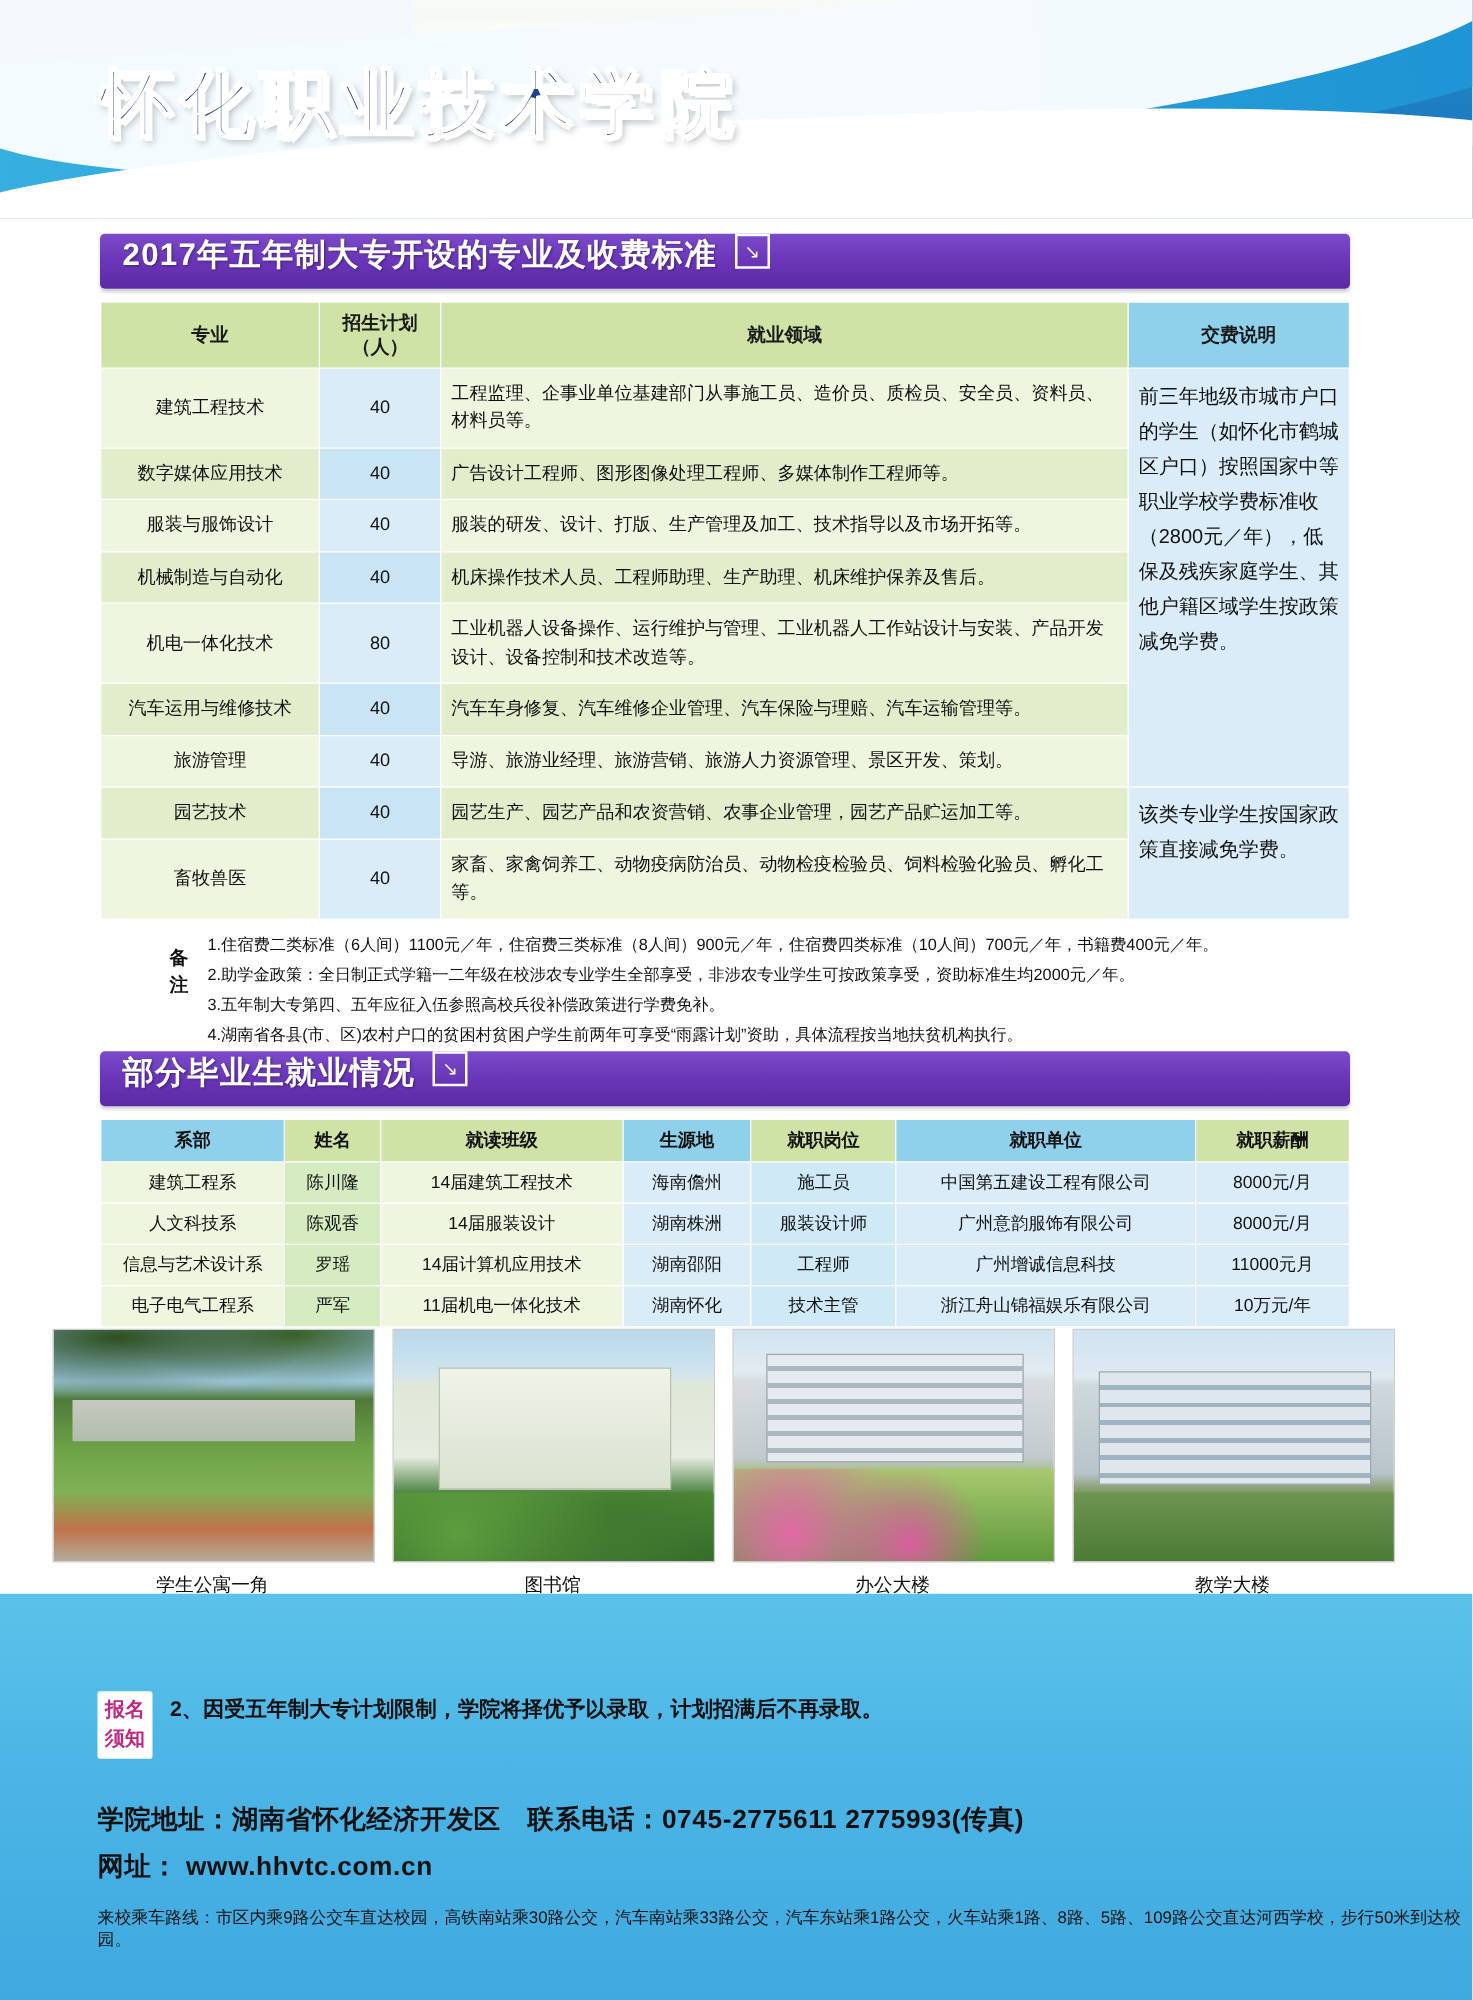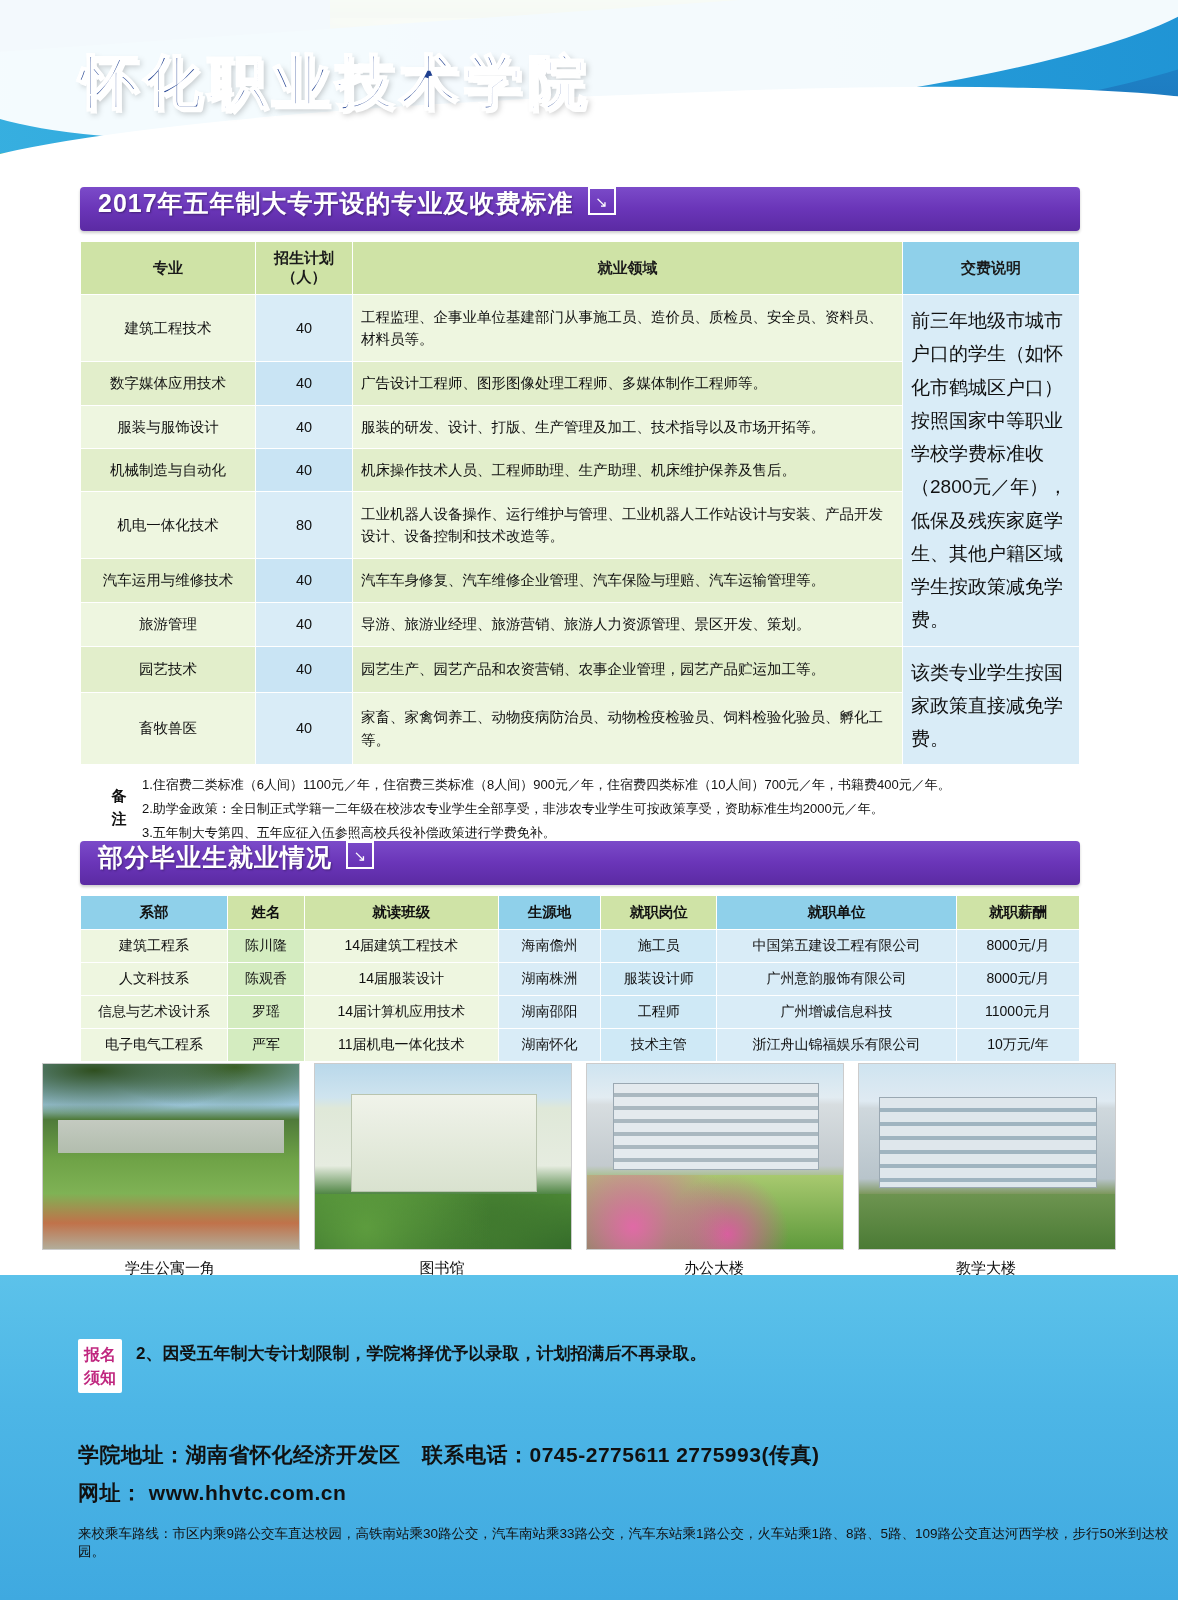--- a/index.html
+++ b/index.html
@@ -78,26 +78,26 @@
   .t1 td{
     border:1px solid #ffffff;padding:9px 8px;vertical-align:middle;color:#111;
     line-height:1.55;
   }
   .t1 td.major{background:#eef6e0;text-align:center;width:158px;}
   .t1 tr.alt td.major{background:#e2eecb;}
   .t1 td.plan{background:#d9ecf7;text-align:center;width:80px;}
   .t1 tr.alt td.plan{background:#c9e4f4;}
   .t1 td.field{background:#eef6e0;}
   .t1 tr.alt td.field{background:#e2eecb;}
-  .t1 td.fee{background:#d9ecf7;width:160px;vertical-align:top;line-height:1.75;font-size:19px;}
+  .t1 td.fee{background:#d9ecf7;width:160px;vertical-align:top;line-height:1.75;font-size:16px;}
   
   .remarks{display:flex;margin-top:8px;padding-left:26px;}
   .remarks .label{
     width:26px;font-size:15px;font-weight:bold;line-height:1.5;color:#111;
-    padding-top:12px;text-align:center;
+    padding-top:12px;text-align:center;margin-left:24px;
   }
   .remarks .body{flex:1;font-size:13px;line-height:1.85;color:#111;padding-left:10px;}
   
   .t2{font-size:14px;margin-top:2px;}
   .t2 th{
     background:#8fd0ea;border:1px solid #ffffff;padding:7px 4px;font-size:14.5px;
     font-weight:bold;color:#111;text-align:center;
   }
   .t2 th.green{background:#cfe3a6;}
   .t2 td{border:1px solid #ffffff;padding:7px 4px;text-align:center;color:#111;}
@@ -139,21 +139,21 @@
                radial-gradient(circle at 55% 80%, #d85f9e 0%, rgba(216,95,158,0) 40%),
                linear-gradient(180deg,#a8c96f,#5f9a3c);}
   
   .footer{
     position:absolute;left:0;top:1275px;width:1178px;height:325px;
     background:linear-gradient(180deg,#5cc2ea 0%, #4db6e6 40%, #3fa9e0 100%);
   }
   .promise{position:absolute;left:78px;top:34px;font-size:17px;font-weight:bold;}
   .promise .k{color:#8b2ea8;}
   .promise .v{color:#111;}
-  .notice{position:absolute;left:78px;top:64px;display:flex;align-items:flex-start;}
+  .notice{position:absolute;left:78px;top:78px;display:flex;align-items:flex-start;}
   .notice .tag{
     width:40px;background:#ffffff;color:#c0277f;font-weight:bold;font-size:16px;
     text-align:center;line-height:1.45;padding:4px 2px;border-radius:2px;
   }
   .notice .lines{margin-left:14px;font-size:17px;color:#111;line-height:1.75;font-weight:bold;}
   .addr{position:absolute;left:78px;top:166px;font-size:21px;font-weight:bold;color:#111;letter-spacing:.5px;}
   .web{position:absolute;left:78px;top:204px;font-size:21px;font-weight:bold;color:#111;letter-spacing:.5px;}
   .bus{position:absolute;left:78px;top:250px;font-size:13.5px;color:#111;}
 </style>
 </head>

